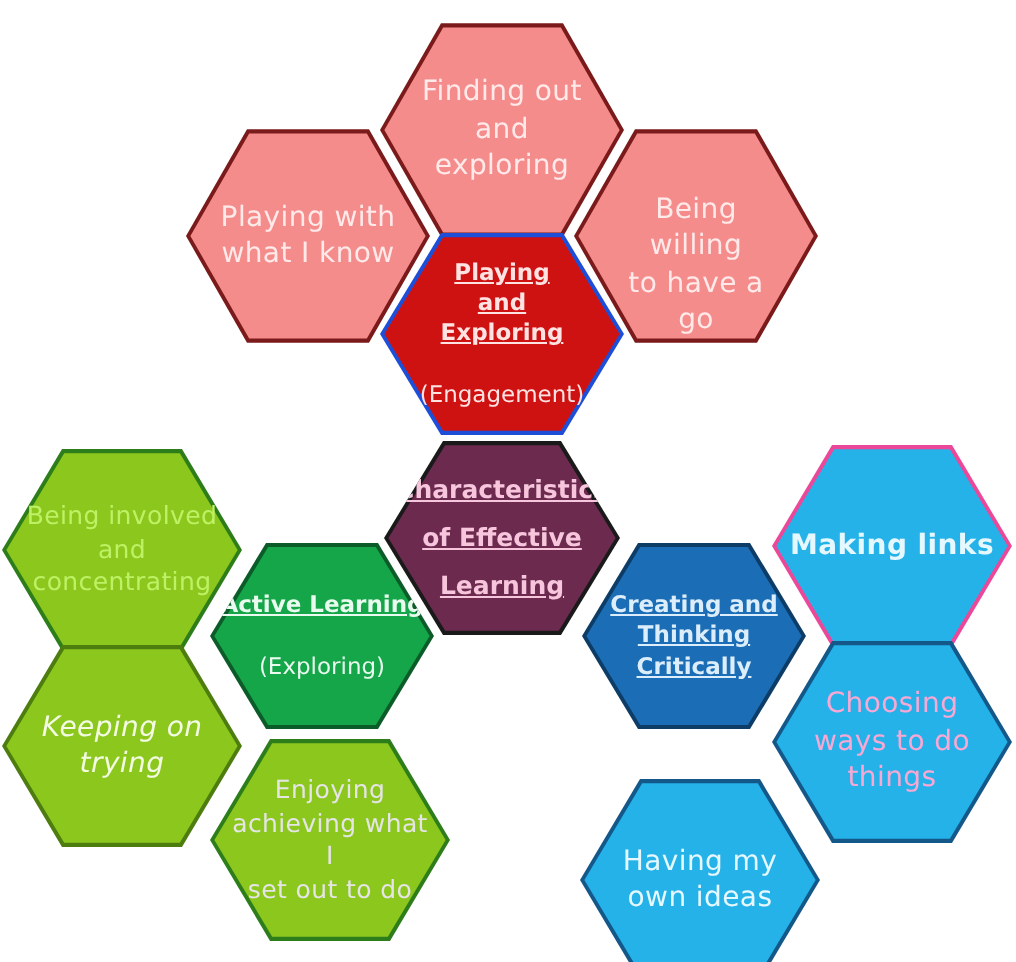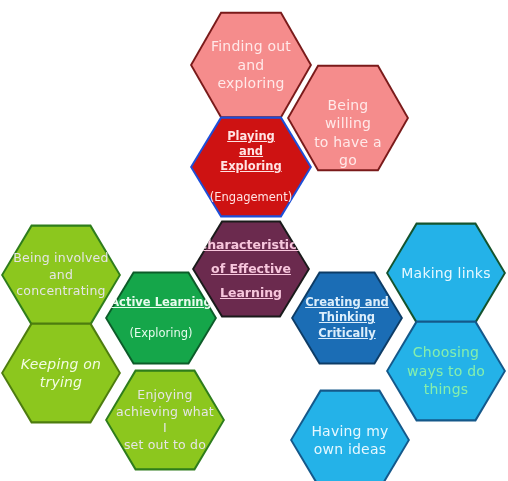--- a/index.html
+++ b/index.html
@@ -81,20 +81,26 @@
 
 <div id="diagram">
 
   <div class="hex sat" style="left:190px; top:10px; width:122px; height:110px;
               background:#7a1a1a;">
     <div class="hexinner" style="background:#F58C8C;"></div>
     <div class="label" style="color:#FFE9E9;">Finding out
 and exploring</div>
   </div>
 
+  <div class="hex sat" style="left:93px; top:63px; width:122px; height:110px;
+              background:#7a1a1a;">
+    <div class="hexinner" style="background:#F58C8C;"></div>
+    <div class="label" style="color:#FFE9E9;">Playing with
+what I know</div>
+  </div>
 
   <div class="hex sat" style="left:287px; top:63px; width:122px; height:110px;
               background:#7a1a1a;">
     <div class="hexinner" style="background:#F58C8C;"></div>
     <div class="label" style="color:#FFE9E9;margin-top:29px;">Being willing
 to have a go</div>
   </div>
 
   <div class="hex core" style="left:190px; top:115px; width:122px; height:104px;
               background:#1d4ed8;">
@@ -113,21 +119,21 @@
     <div class="label" style="color:#F7C6DC;">
       <span class="main">Characteristics
 of Effective
 Learning</span>
     </div>
   </div>
 
   <div class="hex sat" style="left:1px; top:223px; width:120px; height:104px;
               background:#2e7d1b;">
     <div class="hexinner" style="background:#8CC71E;"></div>
-    <div class="label" style="color:#e5e5e5; font-size:12.5px; padding:0 8%;">Being involved
+    <div class="label" style="color:#bef264; font-size:12.5px; padding:0 8%;">Being involved
 and
 concentrating</div>
   </div>
 
   <div class="hex sat" style="left:1px; top:321px; width:120px; height:104px;
               background:#4d7c0f;font-style:italic;">
     <div class="hexinner" style="background:#8CC71E;"></div>
     <div class="label" style="color:#F3FCE3;">Keeping on
 trying</div>
   </div>
@@ -143,29 +149,29 @@
   <div class="hex core" style="left:105px; top:270px; width:112px; height:96px;
               background:#0c5c29;">
     <div class="hexinner" style="background:#15A64A;"></div>
     <div class="label" style="color:#E8FBEE; padding:0 4%;">
       <span class="main">Active Learning</span>
       <span class="sub">(Exploring)</span>
     </div>
   </div>
 
   <div class="hex sat" style="left:386px; top:221px; width:120px; height:104px;
-              background:#14532d;">
+              background:#ec4899;font-weight:bold;">
     <div class="hexinner" style="background:#24B2E8;"></div>
     <div class="label" style="color:#E6F8FF; padding:0 6%;">Making links</div>
   </div>
 
   <div class="hex sat" style="left:386px; top:319px; width:120px; height:104px;
               background:#14588a;">
     <div class="hexinner" style="background:#24B2E8;"></div>
-    <div class="label" style="color:#86efac;">Choosing
+    <div class="label" style="color:#f9a8d4;">Choosing
 ways to do
 things</div>
   </div>
 
   <div class="hex sat" style="left:290px; top:388px; width:120px; height:104px;
               background:#14588a;">
     <div class="hexinner" style="background:#24B2E8;"></div>
     <div class="label" style="color:#E6F8FF;">Having my
 own ideas</div>
   </div>

